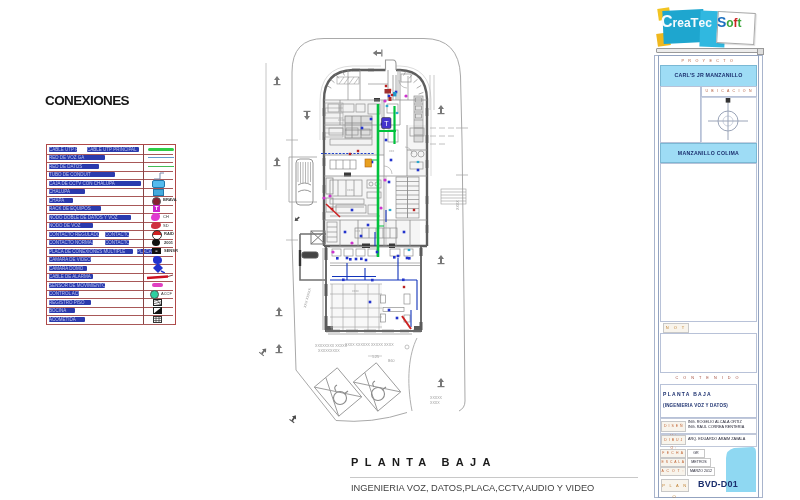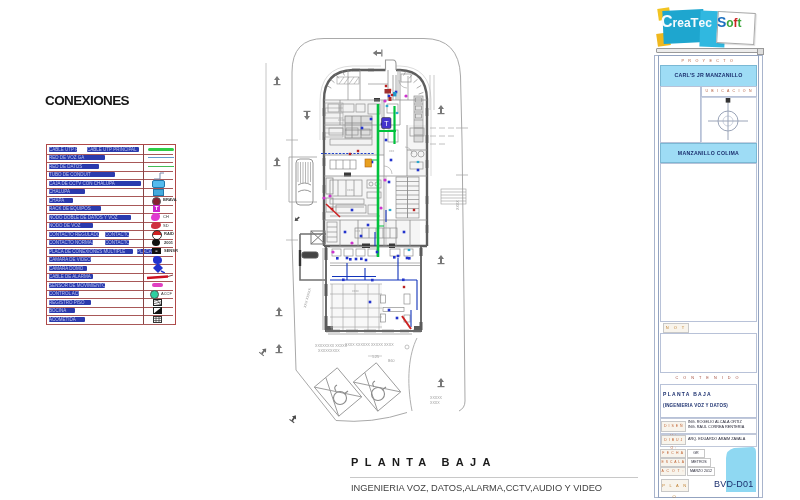--- a/index.html
+++ b/index.html
@@ -727,20 +727,20 @@
       <div class="abs" style="left:27px;top:0;width:22px;height:7px;border:1px solid #c8c8c8;background:#fff;font-size:3.6px;color:#223;text-align:center;line-height:7px;">METROS</div>
     </div>
 
 <div class="abs" style="left:660px;top:467px;width:50px;height:8px;">
       <div class="abs" style="left:0;top:0;width:24px;height:7px;border:1px solid #c8c8c8;background:#f8f4ec;font-size:3.4px;color:#c06030;letter-spacing:1px;text-align:center;line-height:7px;">A C O T :</div>
       <div class="abs" style="left:27px;top:0;width:26px;height:7px;border:1px solid #c8c8c8;background:#fff;font-size:3.6px;color:#223;text-align:center;line-height:7px;">MARZO 2012</div>
     </div>
 
 <div class="abs" style="left:661px;top:479px;width:26px;height:11px;border:1px solid #c8c8c8;background:#f8f4ec;font-size:4px;color:#c08030;letter-spacing:1.8px;text-align:center;line-height:11px;">P L A N O</div>
 
-<div class="abs" style="left:698px;top:479px;font-size:9px;font-weight:normal;color:#1b2f6e;letter-spacing:0.2px;margin-left:16px;">BVD-D01</div>
+<div class="abs" style="left:698px;top:479px;font-size:9px;font-weight:bold;color:#1b2f6e;letter-spacing:0.2px;">BVD-D01</div>
 </div>
 
 <div class="abs" style="left:351px;top:456px;font-size:11px;font-weight:bold;color:#1a1a1a;letter-spacing:6.3px;">PLANTA BAJA</div>
 
 <div class="abs" style="left:350px;top:477px;width:288px;height:1px;background:#c8c8c8;"></div>
 
-<div class="abs" style="left:351px;top:483px;font-size:9.3px;color:#3f3f3f;letter-spacing:0px;">INGENIERIA VOZ, DATOS,ALARMA,CCTV,AUDIO Y VIDEO</div>
+<div class="abs" style="left:351px;top:483px;font-size:9.3px;color:#3f3f3f;letter-spacing:0px;">INGENIERIA VOZ, DATOS,PLACA,CCTV,AUDIO Y VIDEO</div>
 
 </body></html>

